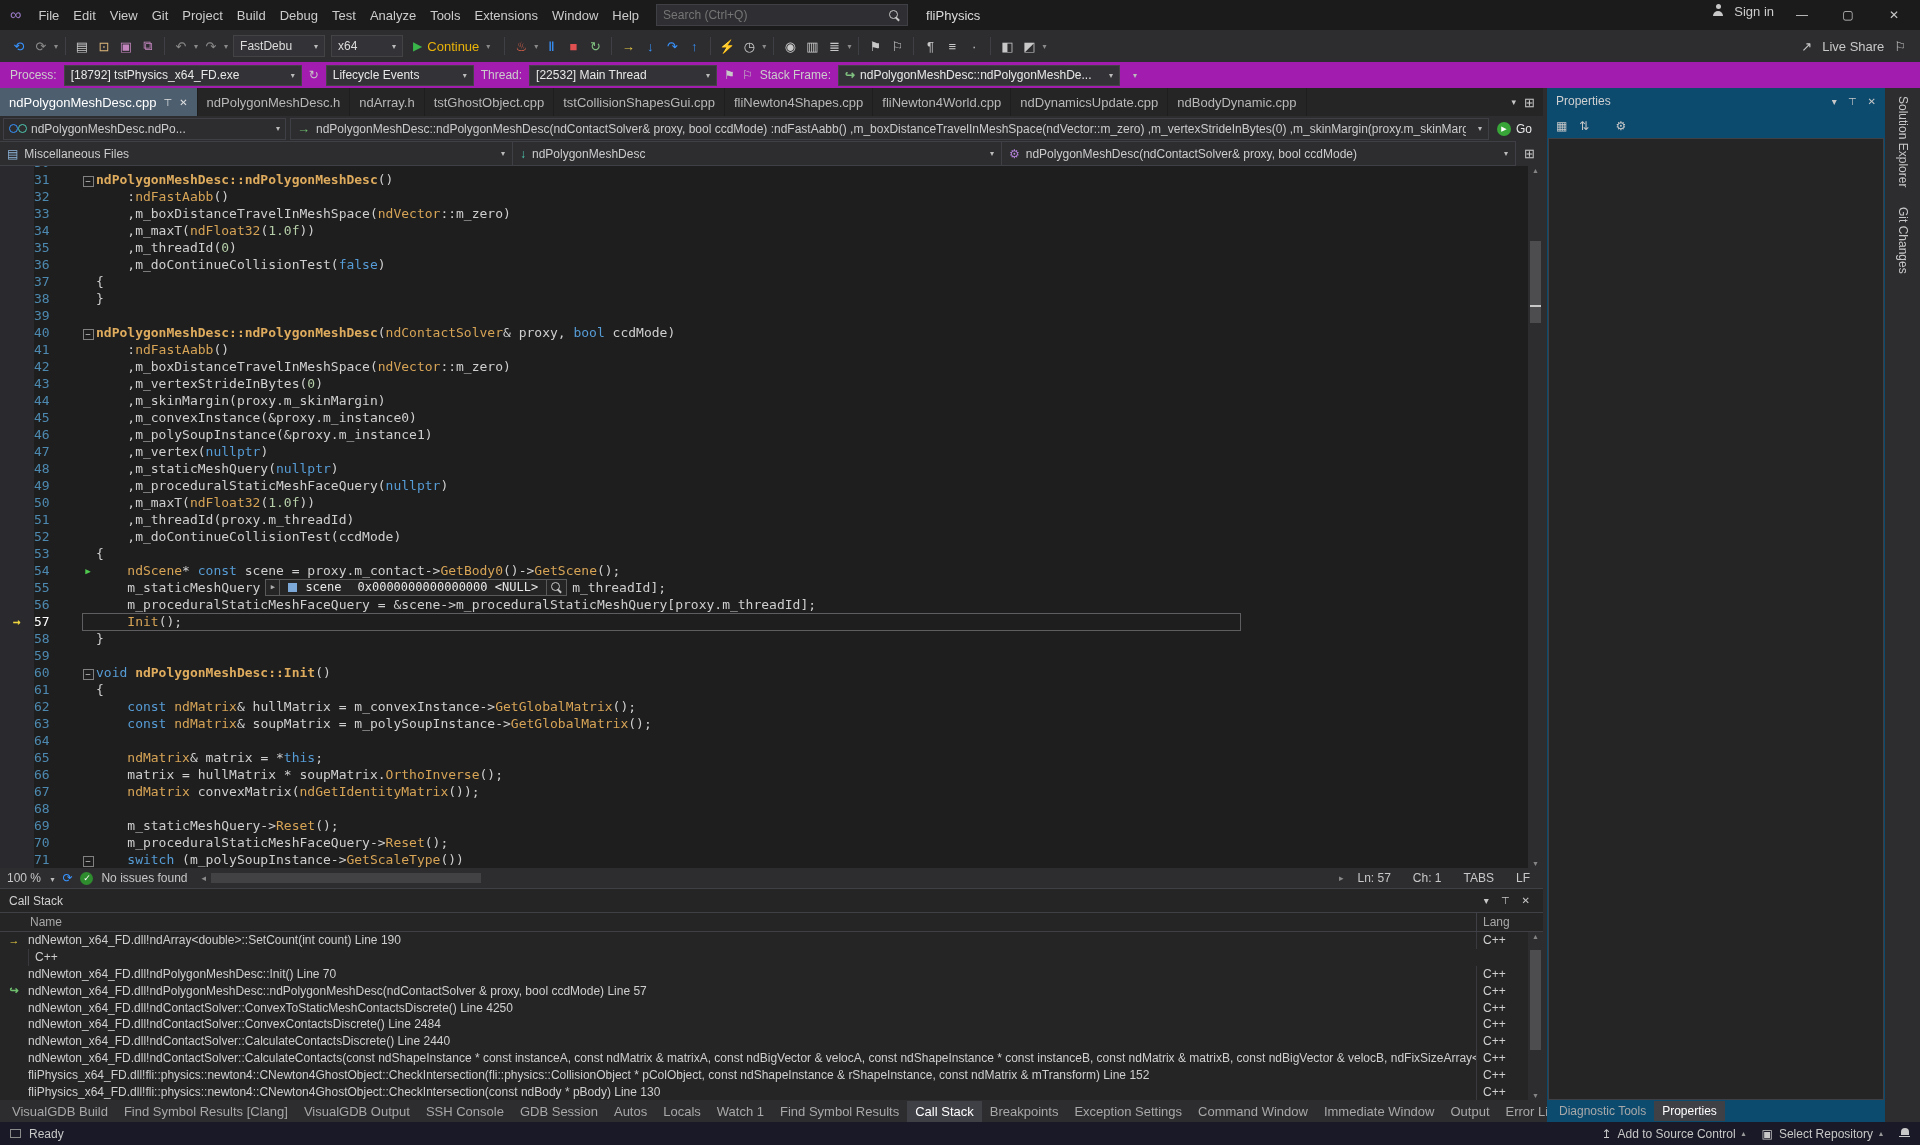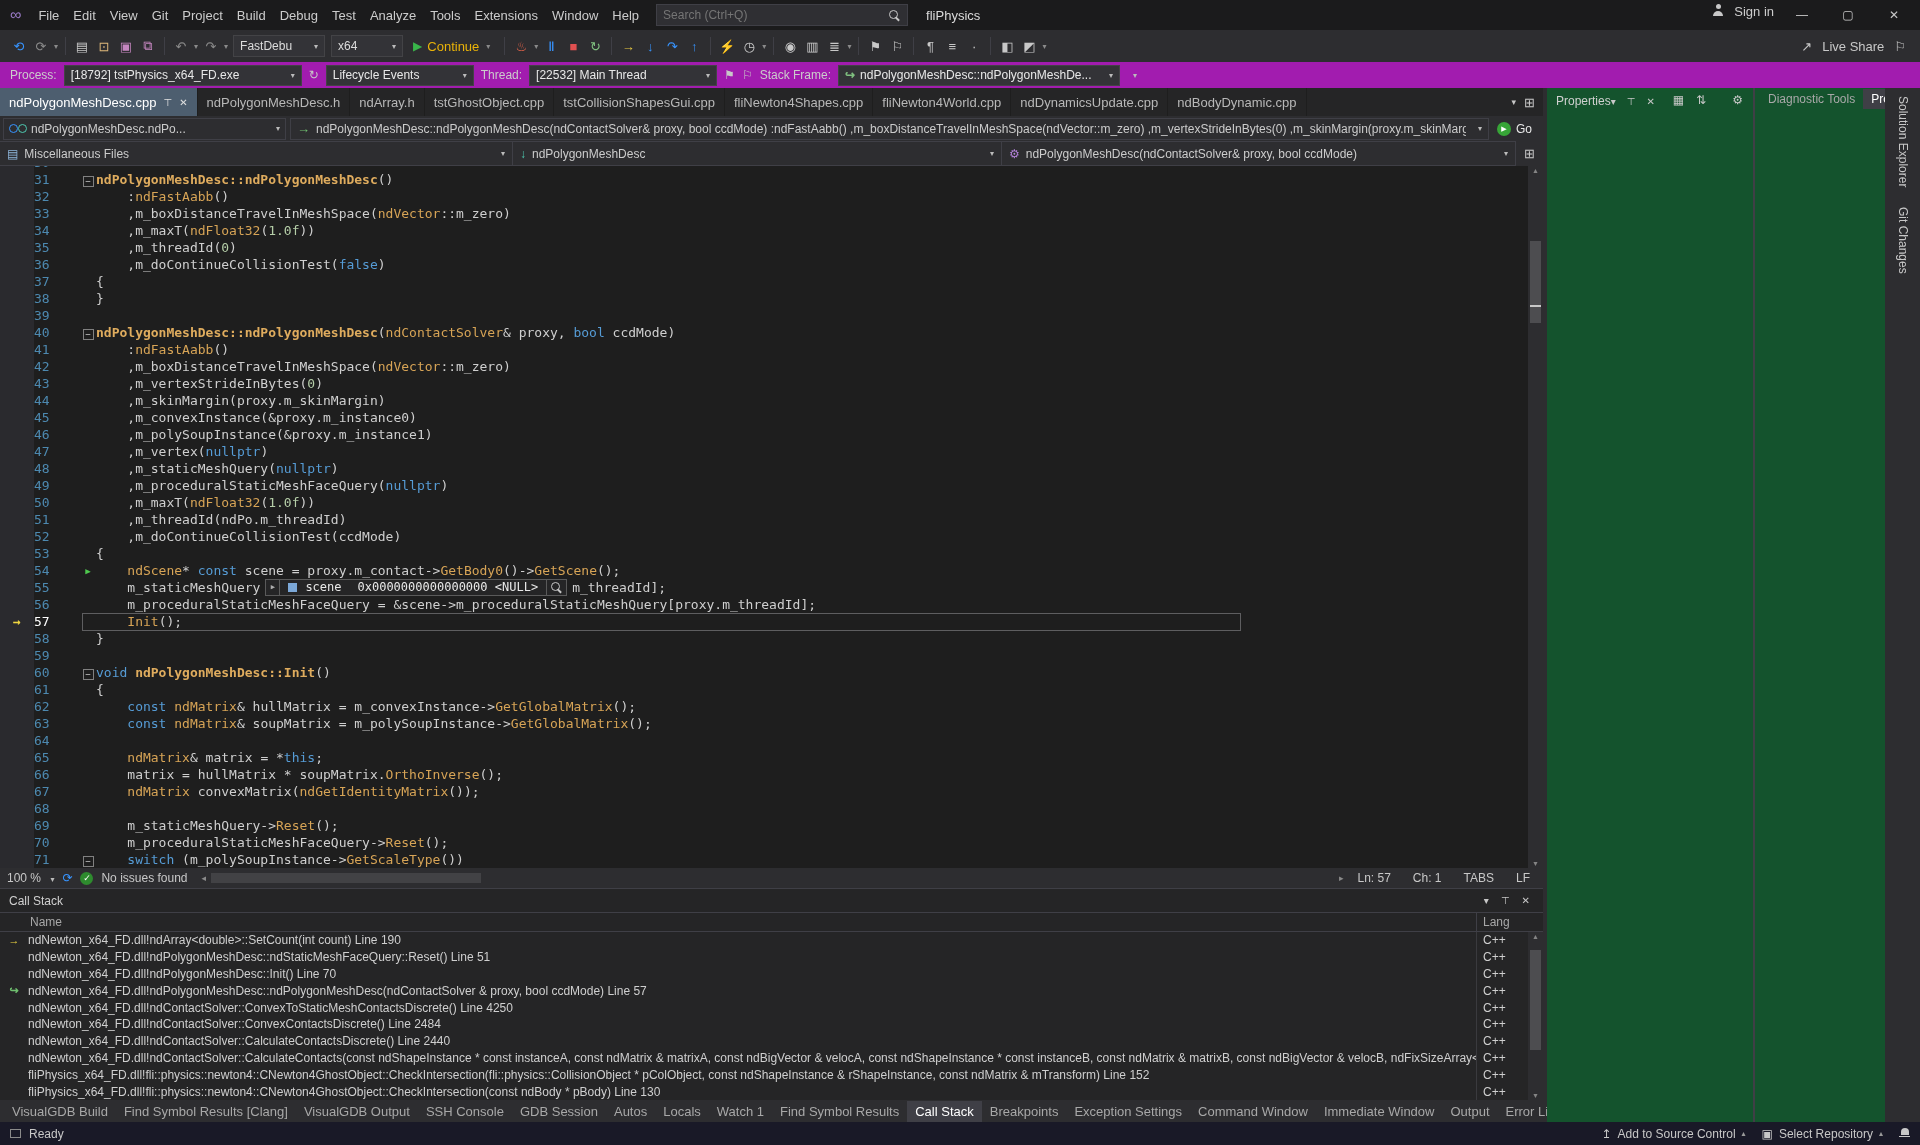--- a/index.html
+++ b/index.html
@@ -39,21 +39,21 @@
   
   .debugbar{height:26px;background:#a21caf;display:flex;align-items:center;padding:0 10px;gap:7px;font-size:12px;color:#CCCCCC}
   .db-dd{height:21px;background:#333337;border:1px solid #434346;display:flex;align-items:center;justify-content:space-between;padding:0 6px;color:#E8E8E8;overflow:hidden;white-space:nowrap}
   .db-icon{color:#C8C8C8;font-size:12px}
   .frame-arrow{color:#7FBF7F;font-weight:bold;margin-right:5px}
 
   
   .main{display:flex;height:1034px}
   .left-col{width:1543px;flex:none;display:flex;flex-direction:column}
   .col-gap{width:4px;flex:none}
-  .right-panel{width:338px;flex:none;display:flex;background:#14532d}
+  .right-panel{width:338px;flex:none;display:flex;flex-direction:column;background:#0c4a6e}
   .right-strip{width:35px;flex:none;background:#2D2D30;display:flex;flex-direction:column;align-items:center;gap:20px;padding-top:8px}
   .v-tab{writing-mode:vertical-rl;font-size:12px;color:#C8C8C8}
 
   
   .doc-tabs{height:28px;background:#252526;display:flex;align-items:stretch}
   .doc-tab{display:flex;align-items:center;padding:0 9px;font-size:13px;color:#B8B8B8;border-right:1px solid #1E1E1E;white-space:nowrap}
   .doc-tab.active{background:#4D5E6F;color:#FFFFFF}
   .tab-pin,.tab-close{margin-left:7px;font-size:10px;color:#E0E0E0}
   .tabs-right{margin-left:auto;display:flex;align-items:center;gap:8px;padding:0 8px;color:#C8C8C8}
 
@@ -487,21 +487,21 @@
             <div class="ed-line">
               <span class="ed-glyph"></span>
               <span class="ed-num">50</span>
               <span class="ed-fold"></span>
               <span class="ed-code"><span class="tk-i">    ,m_maxT(</span><span class="tk-t">ndFloat32</span><span class="tk-i">(</span><span class="tk-n">1.0f</span><span class="tk-i">))</span></span>
             </div>
             <div class="ed-line">
               <span class="ed-glyph"></span>
               <span class="ed-num">51</span>
               <span class="ed-fold"></span>
-              <span class="ed-code"><span class="tk-i">    ,m_threadId(ndPo.m_threadId)</span></span>
+              <span class="ed-code"><span class="tk-i">    ,m_threadId(proxy.m_threadId)</span></span>
             </div>
             <div class="ed-line">
               <span class="ed-glyph"></span>
               <span class="ed-num">52</span>
               <span class="ed-fold"></span>
               <span class="ed-code"><span class="tk-i">    ,m_doContinueCollisionTest(ccdMode)</span></span>
             </div>
             <div class="ed-line">
               <span class="ed-glyph"></span>
               <span class="ed-num">53</span>
@@ -662,21 +662,20 @@
       </div>
       <div class="cs-body">
         <div class="cs-rows">
             <div class="cs-row">
               <span class="cs-arrow yellow">→</span>
               <span class="cs-text">ndNewton_x64_FD.dll!ndArray&lt;double&gt;::SetCount(int count) Line 190</span>
               <span class="cs-lang">C++</span>
             </div>
             <div class="cs-row">
               <span class="cs-arrow"></span>
-              <span class="cs-text">ndNewton_x64_FD.dll!ndPolygonMeshDesc::ndStaticMeshFaceQuery::Reset() Line 51</span>
               <span class="cs-lang">C++</span>
             </div>
             <div class="cs-row">
               <span class="cs-arrow"></span>
               <span class="cs-text">ndNewton_x64_FD.dll!ndPolygonMeshDesc::Init() Line 70</span>
               <span class="cs-lang">C++</span>
             </div>
             <div class="cs-row">
               <span class="cs-arrow green">↪</span>
               <span class="cs-text">ndNewton_x64_FD.dll!ndPolygonMeshDesc::ndPolygonMeshDesc(ndContactSolver &amp; proxy, bool ccdMode) Line 57</span>

